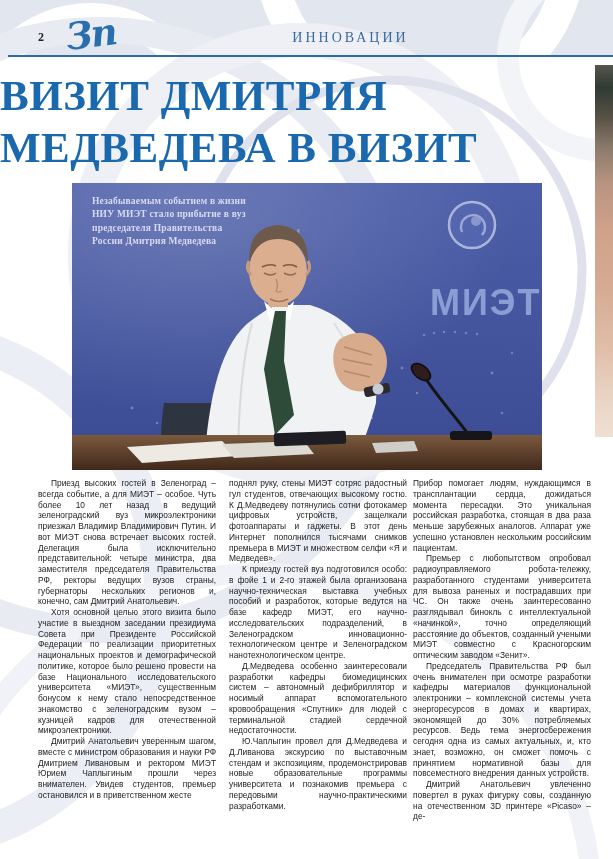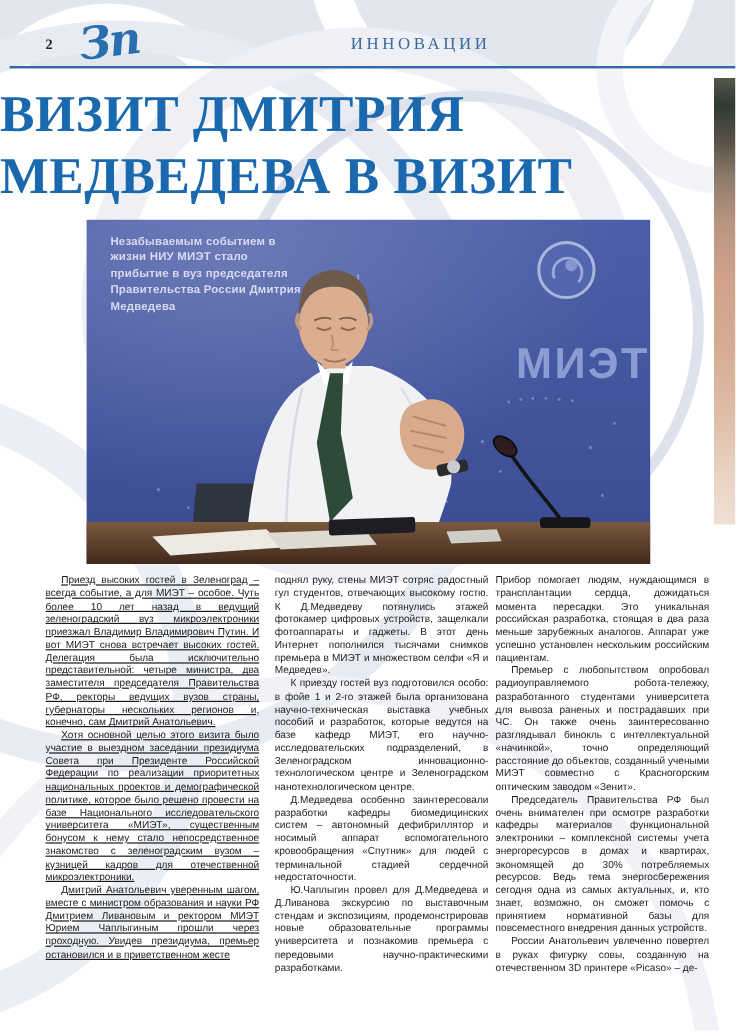--- a/index.html
+++ b/index.html
@@ -33,36 +33,37 @@
     font-family:"Liberation Serif",serif;font-weight:bold;
     font-size:43px;line-height:52px;color:#1a68ad;letter-spacing:.5px;
   }
   
   .photo{position:absolute;left:72px;top:183px;width:470px;height:287px;z-index:2;}
   .photo svg{display:block;}
   .photo-caption{
     position:absolute;left:20px;top:12px;width:160px;
     color:#d9daf2;font-size:9.5px;line-height:13.4px;font-weight:bold;
     letter-spacing:.2px;
+    font-family:Liberation Serif, serif;
   }
   
   .edge-strip{
     position:absolute;left:595px;top:65px;width:18px;height:372px;z-index:2;
     background:linear-gradient(180deg,
       #55564c 0%, #2e3b33 6%, #585146 14%, #8a7a6a 22%, #b99481 32%,
       #d0a28a 45%, #d6ab93 60%, #dfbca6 75%, #e8d2c2 88%, #efe0d4 100%);
   }
   
   .col{
     position:absolute;top:478px;width:178px;z-index:2;
     text-align:justify;font-size:8.4px;line-height:10.75px;color:#1c1c1c;
   }
   .col p{margin:0;text-indent:13px;}
   .col p.cont{text-indent:0;}
-  .col-1{left:38px;text-decoration:underline;}
+  .col-1{left:38px;}
   .col-2{left:229px;}
   .col-3{left:413px;}
 </style>
 </head>
 <body>
 
 <div class="page">
 
   <svg class="wm" width="613" height="859" viewBox="0 0 613 859" aria-hidden="true">
     <rect x="0" y="0" width="613" height="57" fill="#e2e6ef"></rect>
@@ -179,30 +180,30 @@
       </g>
     </svg>
     <figcaption class="photo-caption">Незабываемым событием в жизни НИУ МИЭТ стало прибытие в вуз председателя Правительства России Дмитрия Медведева</figcaption>
   </figure>
 
   <div class="edge-strip"></div>
 
   <div class="col col-1">
     <p>Приезд высоких гостей в Зеленоград – всегда событие, а для МИЭТ – особое. Чуть более 10 лет назад в ведущий зеленоградский вуз микроэлектроники приезжал Владимир Владимирович Путин. И вот МИЭТ снова встречает высоких гостей. Делегация была исключительно представительной: четыре министра, два заместителя председателя Правительства РФ, ректоры ведущих вузов страны, губернаторы нескольких регионов и, конечно, сам Дмитрий Анатольевич.</p>
     <p>Хотя основной целью этого визита было участие в выездном заседании президиума Совета при Президенте Российской Федерации по реализации приоритетных национальных проектов и демографической политике, которое было решено провести на базе Национального исследовательского университета «МИЭТ», существенным бонусом к нему стало непосредственное знакомство с зеленоградским вузом – кузницей кадров для отечественной микроэлектроники.</p>
-    <p>Дмитрий Анатольевич уверенным шагом, вместе с министром образования и науки РФ Дмитрием Ливановым и ректором МИЭТ Юрием Чаплыгиным прошли через проходную. Увидев президиума, премьер остановился и в приветственном жесте</p>
+    <p>Дмитрий Анатольевич уверенным шагом, вместе с министром образования и науки РФ Дмитрием Ливановым и ректором МИЭТ Юрием Чаплыгиным прошли через внимателен. Увидев студентов, премьер остановился и в приветственном жесте</p>
   </div>
 
   <div class="col col-2">
-    <p class="cont">поднял руку, стены МИЭТ сотряс радостный гул студентов, отвечающих высокому гостю. К Д.Медведеву потянулись этажей фотокамер цифровых устройств, защелкали фотоаппараты и гаджеты. В этот день Интернет пополнился тысячами снимков премьера в МИЭТ и множеством селфи «Я и Медведев».</p>
+    <p class="cont">поднял руку, стены МИЭТ сотряс радостный гул студентов, отвечающих высокому гостю. К Д.Медведеву потянулись сотни фотокамер цифровых устройств, защелкали фотоаппараты и гаджеты. В этот день Интернет пополнился тысячами снимков премьера в МИЭТ и множеством селфи «Я и Медведев».</p>
     <p>К приезду гостей вуз подготовился особо: в фойе 1 и 2-го этажей была организована научно-техническая выставка учебных пособий и разработок, которые ведутся на базе кафедр МИЭТ, его научно-исследовательских подразделений, в Зеленоградском инновационно-технологическом центре и Зеленоградском нанотехнологическом центре.</p>
     <p>Д.Медведева особенно заинтересовали разработки кафедры биомедицинских систем – автономный дефибриллятор и носимый аппарат вспомогательного кровообращения «Спутник» для людей с терминальной стадией сердечной недостаточности.</p>
     <p>Ю.Чаплыгин провел для Д.Медведева и Д.Ливанова экскурсию по выставочным стендам и экспозициям, продемонстрировав новые образовательные программы университета и познакомив премьера с передовыми научно-практическими разработками.</p>
   </div>
 
   <div class="col col-3">
     <p class="cont">Прибор помогает людям, нуждающимся в трансплантации сердца, дожидаться момента пересадки. Это уникальная российская разработка, стоящая в два раза меньше зарубежных аналогов. Аппарат уже успешно установлен нескольким российским пациентам.</p>
     <p>Премьер с любопытством опробовал радиоуправляемого робота-тележку, разработанного студентами университета для вывоза раненых и пострадавших при ЧС. Он также очень заинтересованно разглядывал бинокль с интеллектуальной «начинкой», точно определяющий расстояние до объектов, созданный учеными МИЭТ совместно с Красногорским оптическим заводом «Зенит».</p>
     <p>Председатель Правительства РФ был очень внимателен при осмотре разработки кафедры материалов функциональной электроники – комплексной системы учета энергоресурсов в домах и квартирах, экономящей до 30% потребляемых ресурсов. Ведь тема энергосбережения сегодня одна из самых актуальных, и, кто знает, возможно, он сможет помочь с принятием нормативной базы для повсеместного внедрения данных устройств.</p>
-    <p>России Анатольевич увлеченно повертел в руках фигурку совы, созданную на отечественном 3D принтере «Picaso» – де-</p>
+    <p>Дмитрий Анатольевич увлеченно повертел в руках фигурку совы, созданную на отечественном 3D принтере «Picaso» – де-</p>
   </div>
 
 </div>
 
 </body></html>

